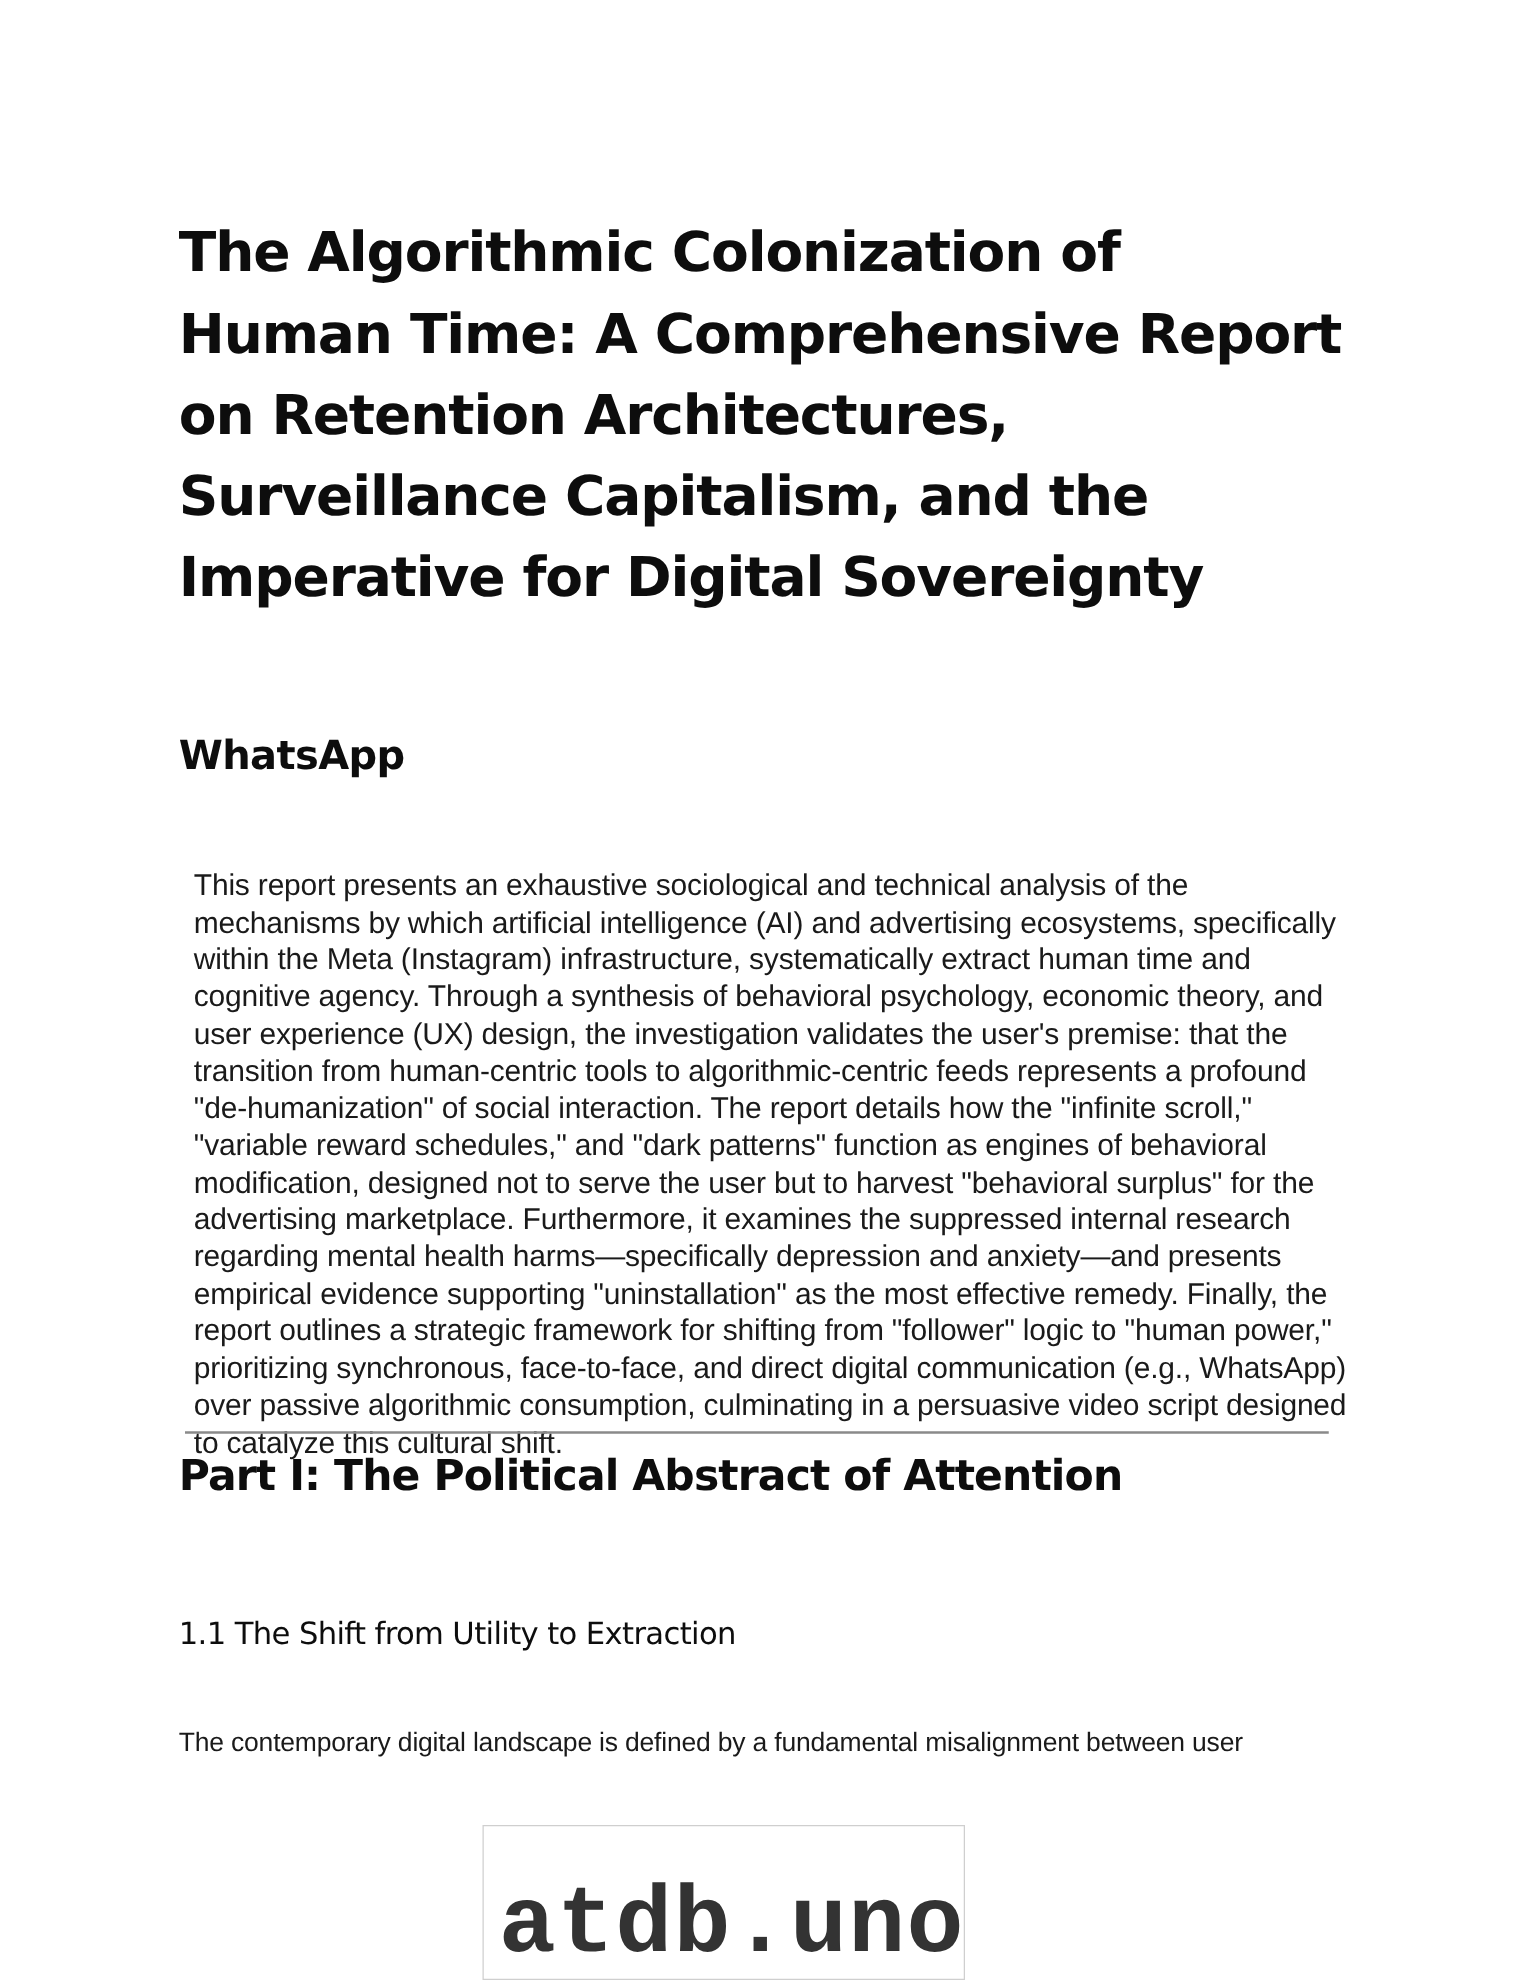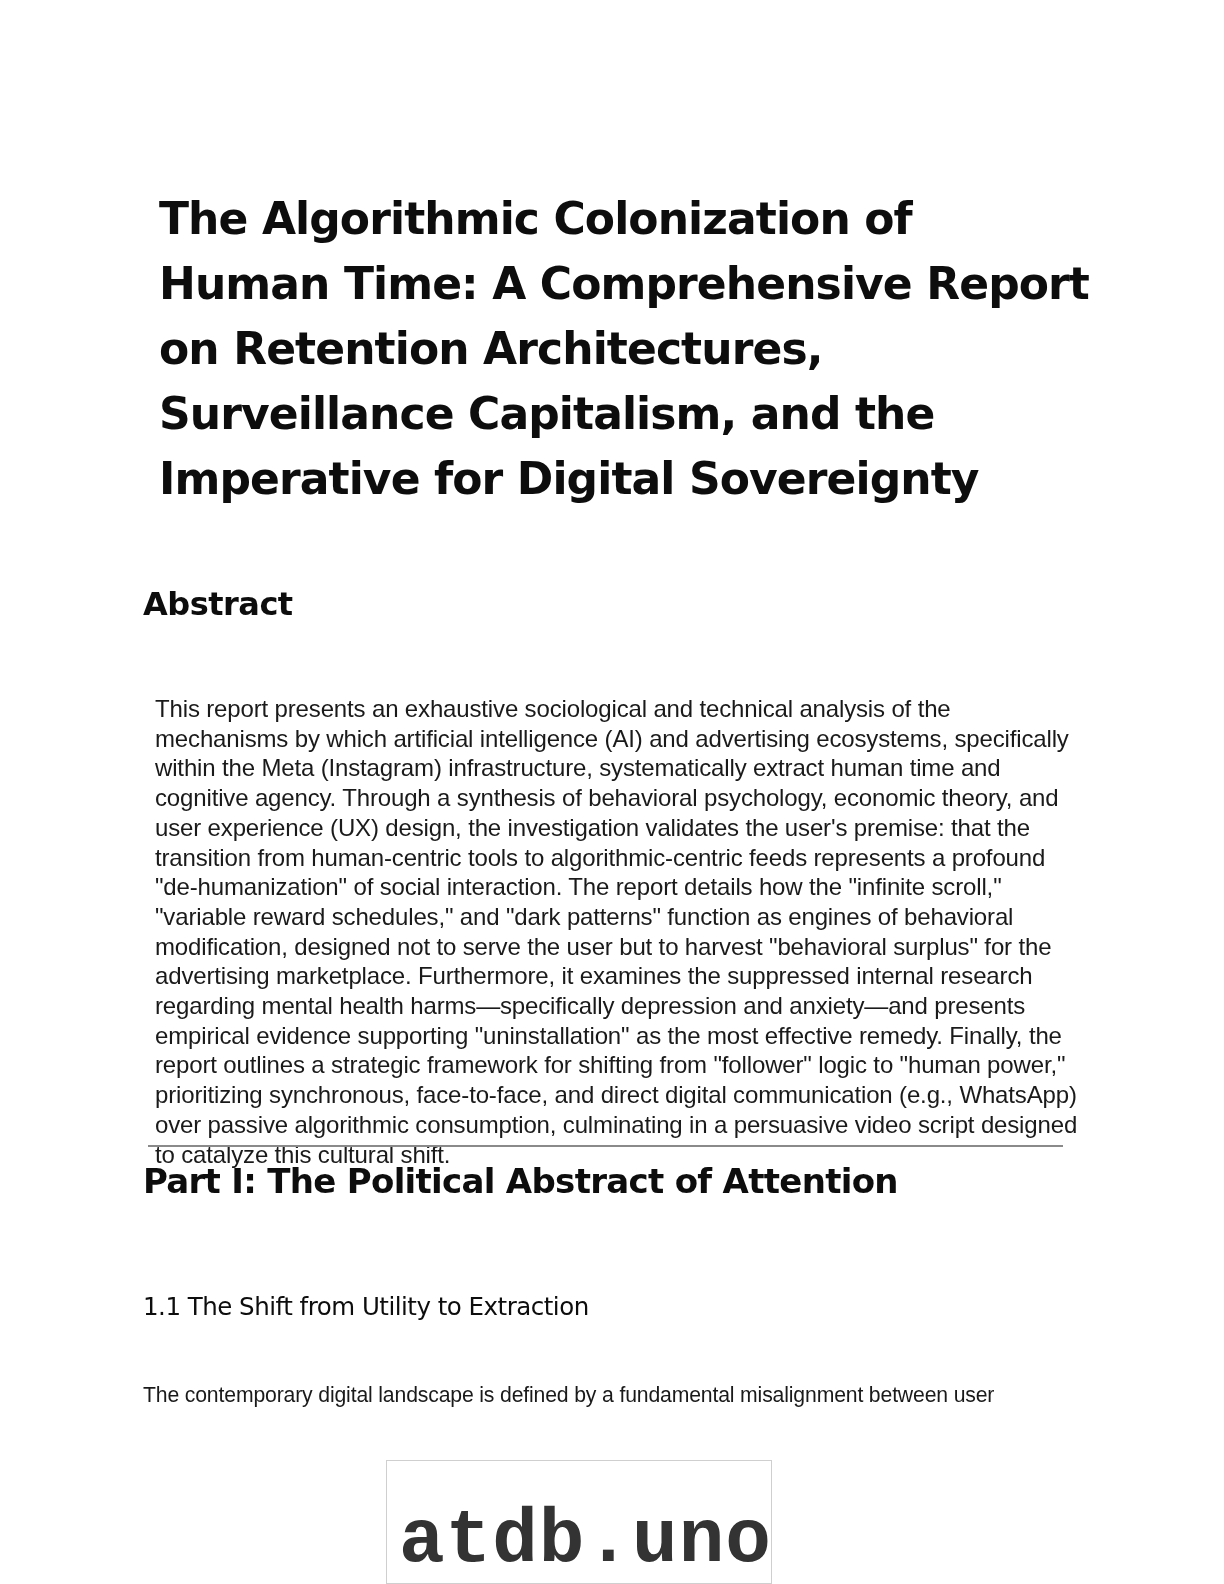--- a/index.html
+++ b/index.html
@@ -15,21 +15,21 @@
       position: absolute;
       left: 143px;
       top: 0;
       width: 930px;
     }
     .title {
       position: absolute;
       left: 0;
       top: 170px;
       width: 930px;
-      margin: 16px;
+      margin: 0;
       font-family: "DejaVu Sans", sans-serif;
       font-weight: bold;
       font-size: 44px;
       line-height: 65px;
       letter-spacing: -0.9px;
       color: #0d0d0d;
     }
     .abstract-heading {
       position: absolute;
       left: 0;
@@ -123,21 +123,21 @@
       letter-spacing: 1px;
       color: #333333;
     }
   </style>
 </head>
 <body>
 
 <div class="page">
   <h1 class="title">The Algorithmic Colonization of Human Time: A Comprehensive Report on Retention Architectures, Surveillance Capitalism, and the Imperative for Digital Sovereignty</h1>
 
-  <h2 class="abstract-heading">Abstract</h2>
+  <h2 class="abstract-heading">WhatsApp</h2>
 
   <p class="abstract-body">This report presents an exhaustive sociological and technical analysis of the mechanisms by which artificial intelligence (AI) and advertising ecosystems, specifically within the Meta (Instagram) infrastructure, systematically extract human time and cognitive agency. Through a synthesis of behavioral psychology, economic theory, and user experience (UX) design, the investigation validates the user's premise: that the transition from human-centric tools to algorithmic-centric feeds represents a profound "de-humanization" of social interaction. The report details how the "infinite scroll," "variable reward schedules," and "dark patterns" function as engines of behavioral modification, designed not to serve the user but to harvest "behavioral surplus" for the advertising marketplace. Furthermore, it examines the suppressed internal research regarding mental health harms—specifically depression and anxiety—and presents empirical evidence supporting "uninstallation" as the most effective remedy. Finally, the report outlines a strategic framework for shifting from "follower" logic to "human power," prioritizing synchronous, face-to-face, and direct digital communication (e.g., WhatsApp) over passive algorithmic consumption, culminating in a persuasive video script designed to catalyze this cultural shift.</p>
 
   <hr class="divider">
 
   <h2 class="part-heading">Part I: The Political Abstract of Attention</h2>
 
   <h3 class="section-heading">1.1 The Shift from Utility to Extraction</h3>
 
   <p class="body-para">The contemporary digital landscape is defined by a fundamental misalignment between user</p>

